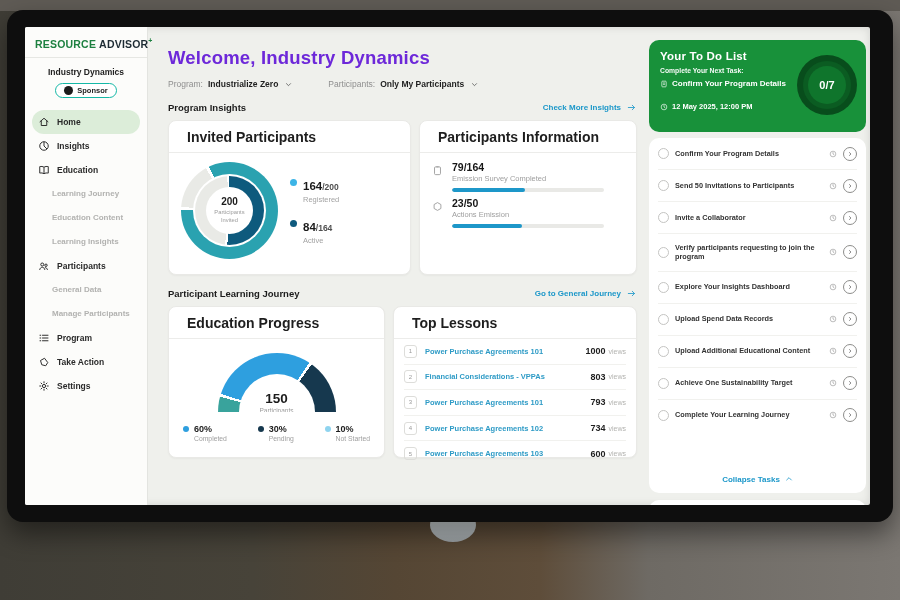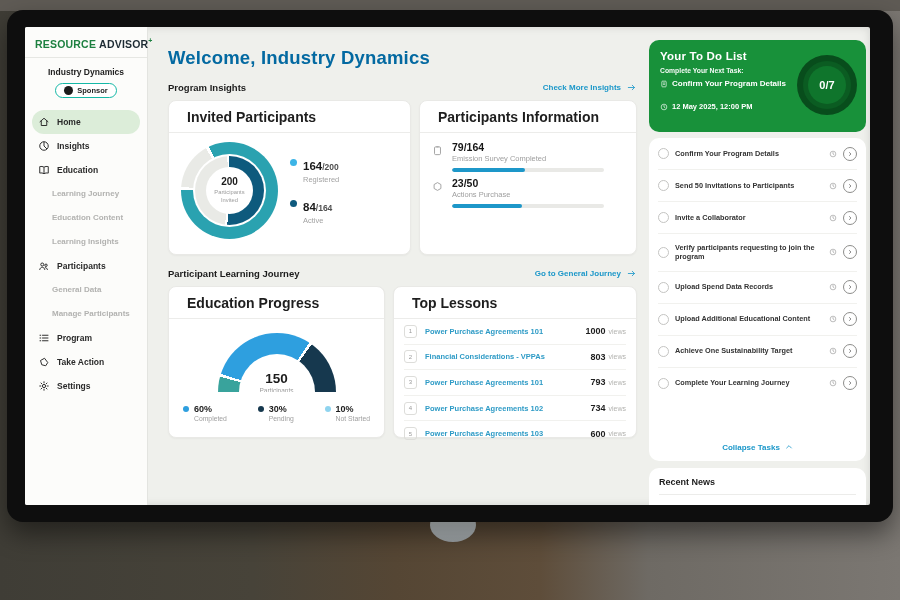--- a/index.html
+++ b/index.html
@@ -30,21 +30,21 @@
   .nav{margin-top:12px;display:flex;flex-direction:column;}
   .nav-item{display:flex;align-items:center;gap:7px;height:24px;padding-left:13px;
     font-size:8.5px;font-weight:bold;color:#2a2a2a;cursor:default;}
   .nav-item .icon{width:12px;height:12px;color:#2f2f2f;display:inline-flex;flex-shrink:0;}
   .nav-item.active{background:#dcedd9;border-radius:12px;margin:0 7px;padding-left:6px;}
   .nav-item.sub{padding-left:27px;color:#b2b2b0;font-size:8px;}
   .icon svg{width:100%;height:100%;display:block;}
 
   
   .main{width:501px;flex-shrink:0;box-sizing:border-box;padding:12px 12px 0 20px;}
-  .welcome{font-size:18.5px;font-weight:bold;color:#0369a1;letter-spacing:.2px;margin:8px 0 10px;}
+  .welcome{font-size:18.5px;font-weight:bold;color:#6d28d9;letter-spacing:.2px;margin:8px 0 10px;}
   .filters{display:flex;gap:36px;align-items:center;}
   .filter{display:flex;gap:5px;align-items:center;font-size:8.5px;}
   .f-label{color:#8f8f8f;}
   .f-value{font-weight:bold;color:#1f1f1f;}
   .f-chev{width:7px;height:7px;color:#444;display:inline-flex;margin-left:2px;}
   .section-head{display:flex;justify-content:space-between;align-items:center;margin:13px 0 7px;}
   .s-title{font-size:9.5px;font-weight:bold;color:#1c1c1c;}
   .s-link{font-size:8px;font-weight:bold;color:#1b97c9;display:flex;gap:5px;align-items:center;cursor:pointer;}
   .s-link .icon{width:11px;height:9px;display:inline-flex;}
   .cards{display:flex;gap:8px;}
@@ -241,20 +241,40 @@
               </svg>
             </span>
             <span>Settings</span>
           </div>
         </nav>
     </aside>
 
     <main class="main">
       <h1 class="welcome">Welcome, Industry Dynamics</h1>
 
+      <div class="filters">
+        <div class="filter">
+          <span class="f-label">Program:</span>
+          <span class="f-value">Industrialize Zero</span>
+          <span class="f-chev icon">
+              <svg viewBox="0 0 24 24">
+                <path d="M5 9l7 7 7-7" fill="none" stroke="currentColor" stroke-width="2.4" stroke-linecap="round" stroke-linejoin="round"></path>
+              </svg>
+            </span>
+        </div>
+        <div class="filter">
+          <span class="f-label">Participants:</span>
+          <span class="f-value">Only My Participants</span>
+          <span class="f-chev icon">
+              <svg viewBox="0 0 24 24">
+                <path d="M5 9l7 7 7-7" fill="none" stroke="currentColor" stroke-width="2.4" stroke-linecap="round" stroke-linejoin="round"></path>
+              </svg>
+            </span>
+        </div>
+      </div>
 
       <div class="section-head">
         <span class="s-title">Program Insights</span>
         <span class="s-link">
           <span>Check More Insights</span>
           <span class="icon">
               <svg viewBox="0 0 24 24">
                 <path d="M3.5 12h16M14 6l6 6-6 6" fill="none" stroke="currentColor" stroke-width="2.2" stroke-linecap="round" stroke-linejoin="round"></path>
               </svg>
             </span>
@@ -316,21 +336,21 @@
               </div>
 
               <div class="stat">
                 <span class="st-icon icon">
                   <svg viewBox="0 0 24 24">
                     <path d="M12 3.5l7.4 4.2v8.6L12 20.5l-7.4-4.2V7.7z" fill="none" stroke="currentColor" stroke-width="2" stroke-linejoin="round"></path>
                   </svg>
                 </span>
                 <div>
                   <div class="st-val">23/50</div>
-                  <div class="st-lab">Actions Purchase</div>
+                  <div class="st-lab">Actions Emission</div>
                   <div class="bar">
                     <i style="width: 46%;"></i>
                   </div>
                 </div>
               </div>
 
             </div>
         </div>
       </div>
 
@@ -528,20 +548,37 @@
               </span>
               <span class="t-go">
                 <span class="icon">
                   <svg viewBox="0 0 24 24">
                     <path d="M9.5 6 16 12l-6.5 6" fill="none" stroke="currentColor" stroke-width="2.6" stroke-linecap="round" stroke-linejoin="round"></path>
                   </svg>
                 </span>
               </span>
             </div>
 
+            <div class="task">
+              <span class="t-check"></span>
+              <span class="t-label">Explore Your Insights Dashboard</span>
+              <span class="t-clock icon">
+                <svg viewBox="0 0 24 24">
+                  <circle cx="12" cy="12" r="8.5" fill="none" stroke="currentColor" stroke-width="2"></circle>
+                  <path d="M12 7.5V12l3 2" fill="none" stroke="currentColor" stroke-width="2" stroke-linecap="round"></path>
+                </svg>
+              </span>
+              <span class="t-go">
+                <span class="icon">
+                  <svg viewBox="0 0 24 24">
+                    <path d="M9.5 6 16 12l-6.5 6" fill="none" stroke="currentColor" stroke-width="2.6" stroke-linecap="round" stroke-linejoin="round"></path>
+                  </svg>
+                </span>
+              </span>
+            </div>
 
             <div class="task">
               <span class="t-check"></span>
               <span class="t-label">Upload Spend Data Records</span>
               <span class="t-clock icon">
                 <svg viewBox="0 0 24 24">
                   <circle cx="12" cy="12" r="8.5" fill="none" stroke="currentColor" stroke-width="2"></circle>
                   <path d="M12 7.5V12l3 2" fill="none" stroke="currentColor" stroke-width="2" stroke-linecap="round"></path>
                 </svg>
               </span>

